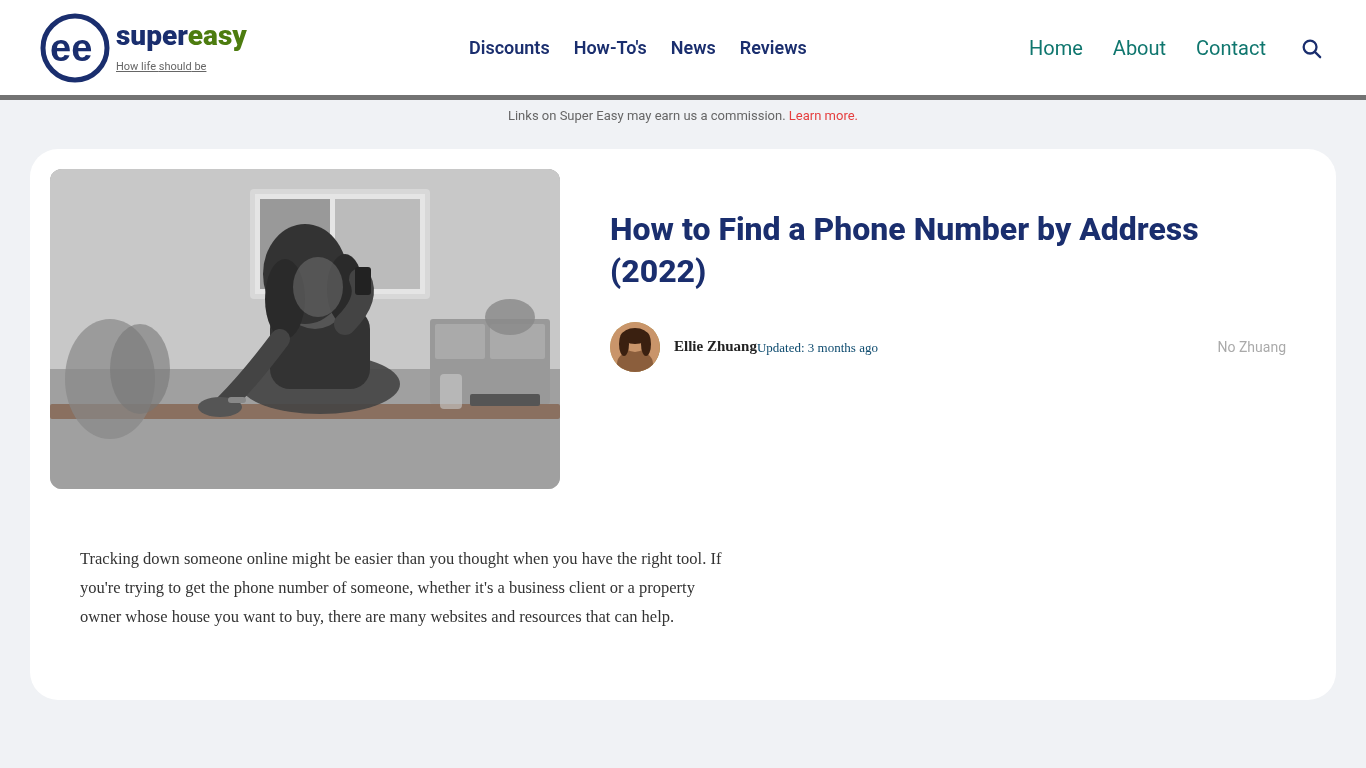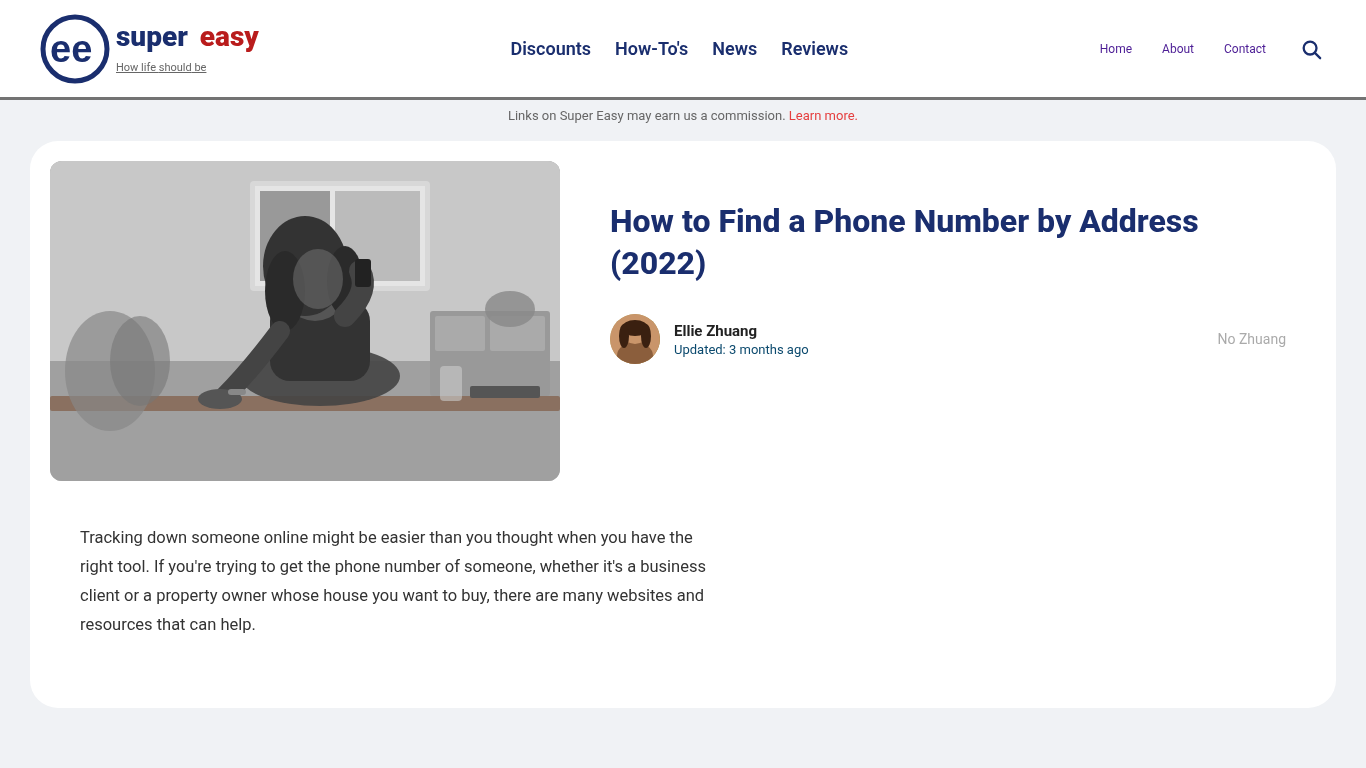--- a/index.html
+++ b/index.html
@@ -5,21 +5,21 @@
     * { margin: 0; padding: 0; box-sizing: border-box; }
     body {
       font-family: -apple-system, BlinkMacSystemFont, 'Segoe UI', Roboto, sans-serif;
       background: #f0f2f5;
       color: #333;
     }
 
     
     .header {
       background: #fff;
-      border-bottom: 3px solid #737373;
+      border-bottom: 5px solid #737373;
       padding: 0 40px;
       display: flex;
       align-items: center;
       justify-content: space-between;
       height: 100px;
       position: relative;
       z-index: 10;
     }
 
     .logo-area {
@@ -44,21 +44,21 @@
     .logo-text-super {
       font-size: 28px;
       font-weight: 900;
       color: #1a2e6e;
       line-height: 1;
     }
 
     .logo-text-easy {
       font-size: 28px;
       font-weight: 900;
-      color: #b91c1c;
+      color: #4d7c0f;
       line-height: 1;
     }
 
     .logo-tagline {
       font-size: 11px;
       color: #666;
       margin-top: 10px;
     }
 
     .logo-tagline span {
@@ -79,22 +79,22 @@
     }
 
     .secondary-nav {
       display: flex;
       gap: 30px;
       align-items: center;
     }
 
     .secondary-nav a {
       text-decoration: none;
-      color: #4c1d95;
-      font-size: 12px;
+      color: #0f766e;
+      font-size: 20px;
       font-weight: 400;
     }
 
     .search-icon-btn {
       background: none;
       border: none;
       cursor: pointer;
       padding: 4px;
       display: flex;
       align-items: center;
@@ -112,21 +112,21 @@
 
     .commission-bar a {
       color: #e53e3e;
       text-decoration: none;
     }
 
     
     .article-card {
       background: #fff;
       border-radius: 28px;
-      margin: 10px 30px 30px;
+      margin: 18px 30px 30px;
       overflow: hidden;
       padding-bottom: 40px;
     }
 
     .article-hero {
       display: flex;
       align-items: flex-start;
       gap: 0;
       padding: 0;
     }
@@ -183,21 +183,21 @@
       background: linear-gradient(135deg, #c9a96e, #8b6914);
       overflow: hidden;
       display: flex;
       align-items: center;
       justify-content: center;
       flex-shrink: 0;
     }
 
     .author-details {
       display: flex;
-      flex-direction: column;
+      font-family: Liberation Serif, serif;
     }
 
     .author-name {
       font-size: 15px;
       font-weight: 700;
       color: #222;
     }
 
     .author-updated {
       font-size: 13px;
@@ -205,22 +205,23 @@
       margin-top: 2px;
     }
 
     .comment-count {
       font-size: 14px;
       color: #aaa;
     }
 
     
     .article-body {
-      padding: 43px 50px 0;
+      padding: 56px 50px 0;
       max-width: 750px;
+      font-family: Liberation Serif, serif;
     }
 
     .article-body p {
       font-size: 16.5px;
       line-height: 1.75;
       color: #333;
       margin-bottom: 28px;
     }
   </style>
 </head>
@@ -229,21 +230,21 @@
 <header class="header">
 
   <div class="logo-area">
     <svg class="logo-icon" viewBox="0 0 70 70" xmlns="http://www.w3.org/2000/svg">
 
       <circle cx="35" cy="35" r="32" fill="none" stroke="#1a2e6e" stroke-width="5"></circle>
 
       <text x="10" y="48" font-size="38" font-weight="900" fill="#1a2e6e" font-family="Arial, sans-serif">ee</text>
     </svg>
     <div class="logo-text-area">
-      <div style="display:flex; gap:12px;">
+      <div style="display:flex; gap:0;">
         <span class="logo-text-super">super</span>
         <span class="logo-text-easy">easy</span>
       </div>
       <div class="logo-tagline">
         <span>How life </span><span style="text-decoration:underline">should</span><span> be</span>
       </div>
     </div>
   </div>
 
   <nav class="main-nav">

